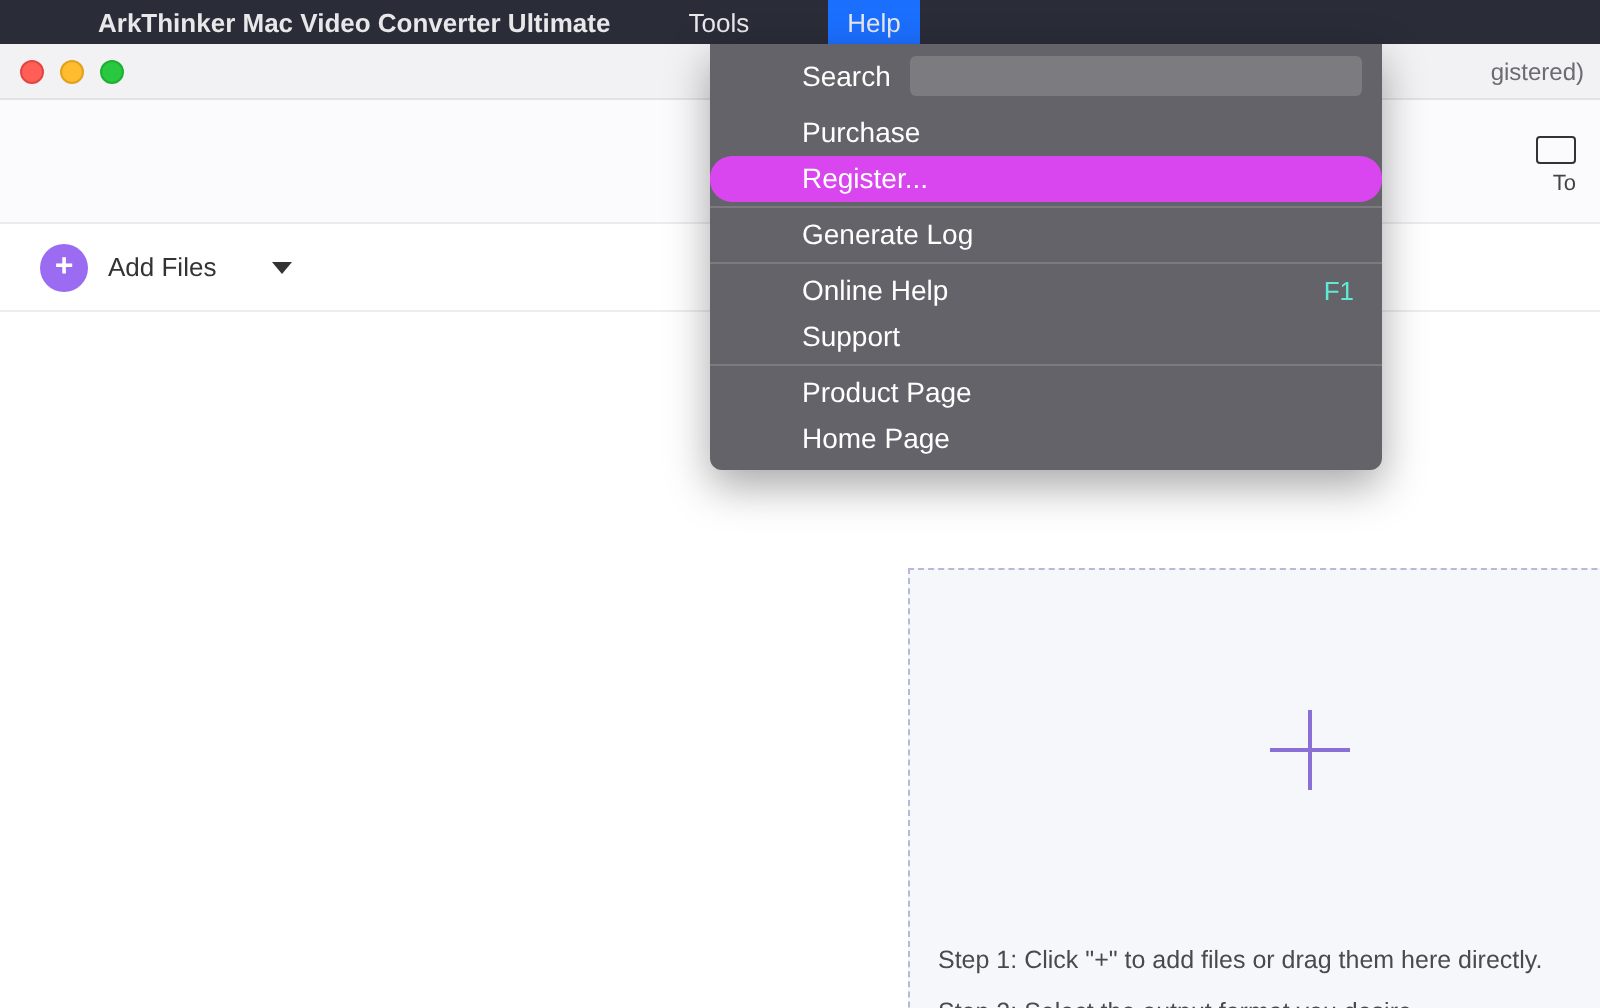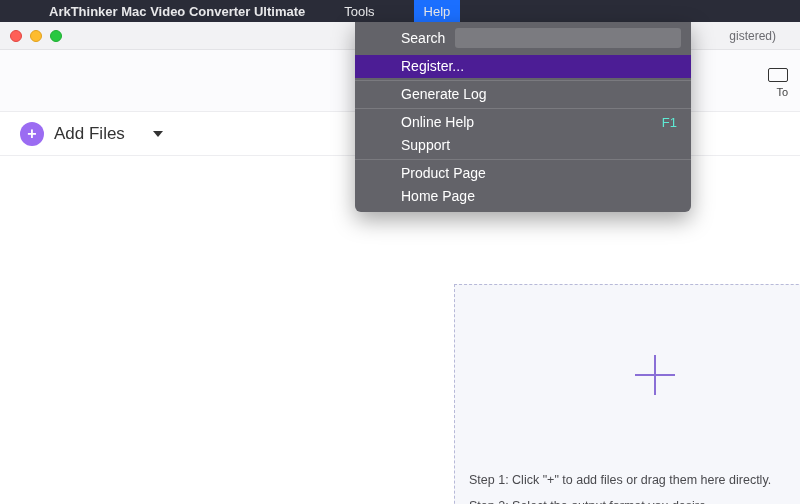--- a/index.html
+++ b/index.html
@@ -40,21 +40,21 @@
     padding: 0 10px;
     position: relative;
   }
   .traffic { display: flex; gap: 8px; }
   .traffic .dot { width: 12px; height: 12px; border-radius: 50%; }
   .dot.red { background: #ff5f57; border: 0.5px solid #e24640; }
   .dot.yellow { background: #febc2e; border: 0.5px solid #e1a11e; }
   .dot.green { background: #28c840; border: 0.5px solid #1faf32; }
   .reg-hint {
     position: absolute;
-    right: 24px;
+    right: 8px;
     font-size: 12px;
     color: #6b6b70;
   }
 
   
   .secondary-bar {
     height: 62px;
     background: #fbfbfd;
     border-bottom: 1px solid #ececef;
     position: relative;
@@ -82,21 +82,21 @@
     align-items: center;
     padding-left: 20px;
     border-bottom: 1px solid #ededf0;
   }
   .plus-badge {
     width: 24px; height: 24px; border-radius: 50%;
     background: #9b6cf2; color: #fff;
     display: flex; align-items: center; justify-content: center;
     font-size: 16px; font-weight: 600; margin-right: 10px;
   }
-  .addfiles-label { font-size: 17px; color: #333; margin-right: 28px; }
+  .addfiles-label { font-size: 13px; color: #333; margin-right: 28px; }
   .caret-down {
     width: 0; height: 0;
     border-left: 5px solid transparent;
     border-right: 5px solid transparent;
     border-top: 6px solid #333;
   }
 
   
   .help-menu {
     position: absolute;
@@ -131,21 +131,21 @@
     outline: none;
   }
   .help-menu .sep { height: 1px; background: #7a7a7f; margin: 2px 0; }
   .help-menu .mi {
     padding: 2px 14px 2px 46px;
     line-height: 19px;
     display: flex;
     justify-content: space-between;
     align-items: center;
   }
-  .help-menu .mi.highlight { background: #4c1d95; }
+  .help-menu .mi.highlight { background: #d946ef; border-radius: 11px; }
   .help-menu .mi .shortcut { color: #5eead4; font-size: 13px; }
 
   
   .dropzone {
     position: absolute;
     left: 454px;
     top: 284px;
     width: 400px;
     height: 250px;
     border: 1.5px dashed #b7b9d8;
@@ -204,20 +204,23 @@
   <span class="addfiles-label">Add Files</span>
   <div class="caret-down"></div>
 </div>
 
 <div class="help-menu">
   <div class="search-row">
     <span class="lbl">Search</span>
     <input type="text" value="" style="">
   </div>
 
+  <div class="mi">
+      <span>Purchase</span>
+    </div>
   <div class="mi highlight">
       <span>Register...</span>
     </div>
   <div class="sep"></div>
 
   <div class="mi">
       <span>Generate Log</span>
     </div>
   <div class="sep"></div>
 

